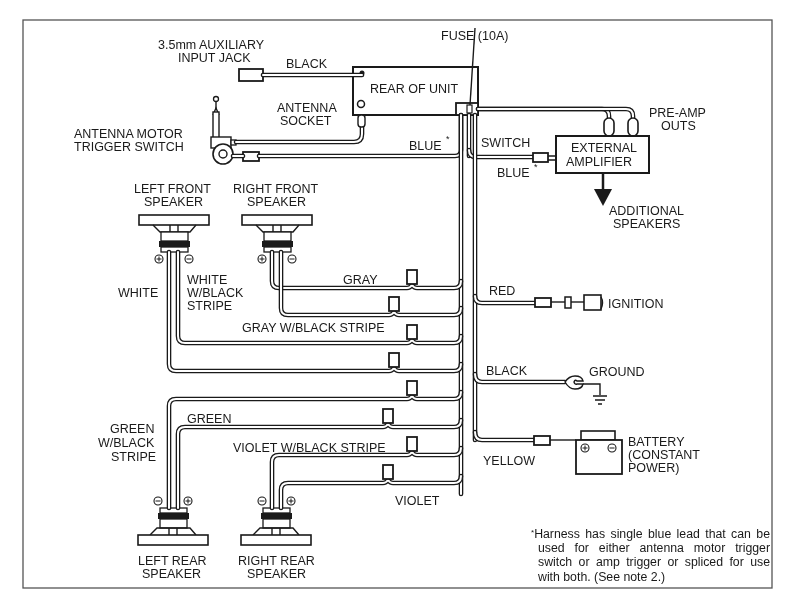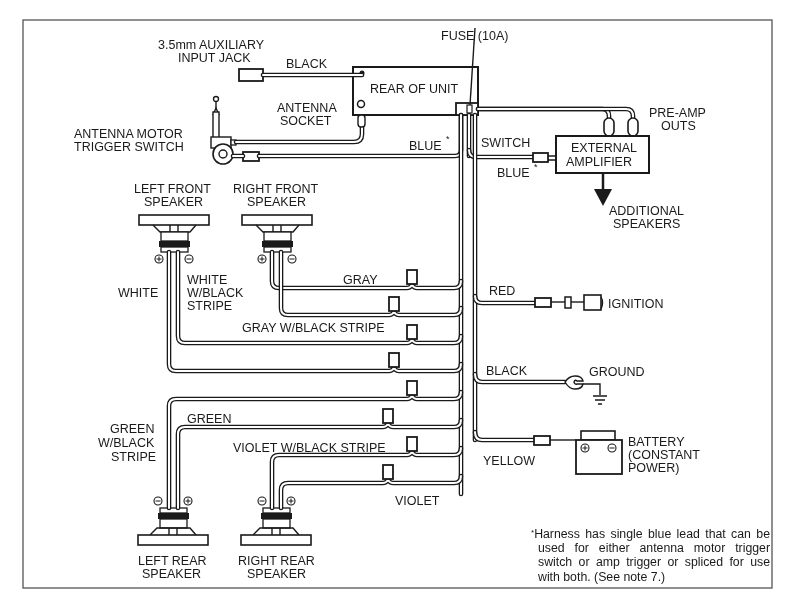--- a/index.html
+++ b/index.html
@@ -250,13 +250,13 @@
     <text class="lbl" x="187" y="310">STRIPE</text>
     <text class="lbl" x="187" y="423">GREEN</text>
     <text class="lbl" x="110" y="433">GREEN</text>
     <text class="lbl" x="98" y="447">W/BLACK</text>
     <text class="lbl" x="111" y="461">STRIPE</text>
     <text class="lbl" x="233" y="452">VIOLET W/BLACK STRIPE</text>
     <text class="lbl" x="395" y="505">VIOLET</text>
   </g>
 </svg>
 
-<div class="note"><sup>*</sup><span>Harness has single blue lead that can be used for either antenna motor trigger switch or amp trigger or spliced for use with both. (See note 7.)</span></div>
+<div class="note"><sup>*</sup><span>Harness has single blue lead that can be used for either antenna motor trigger switch or amp trigger or spliced for use with both. (See note 2.)</span></div>
 
 </body></html>

